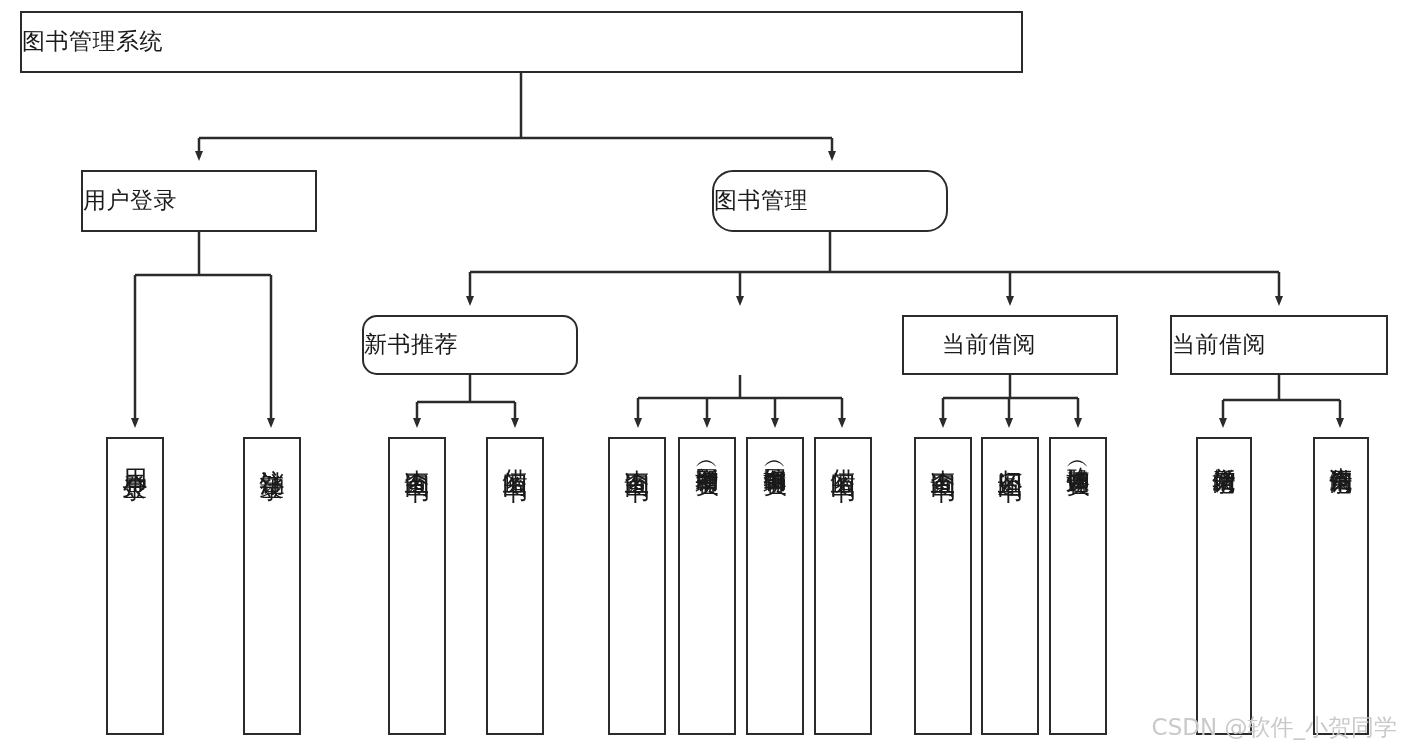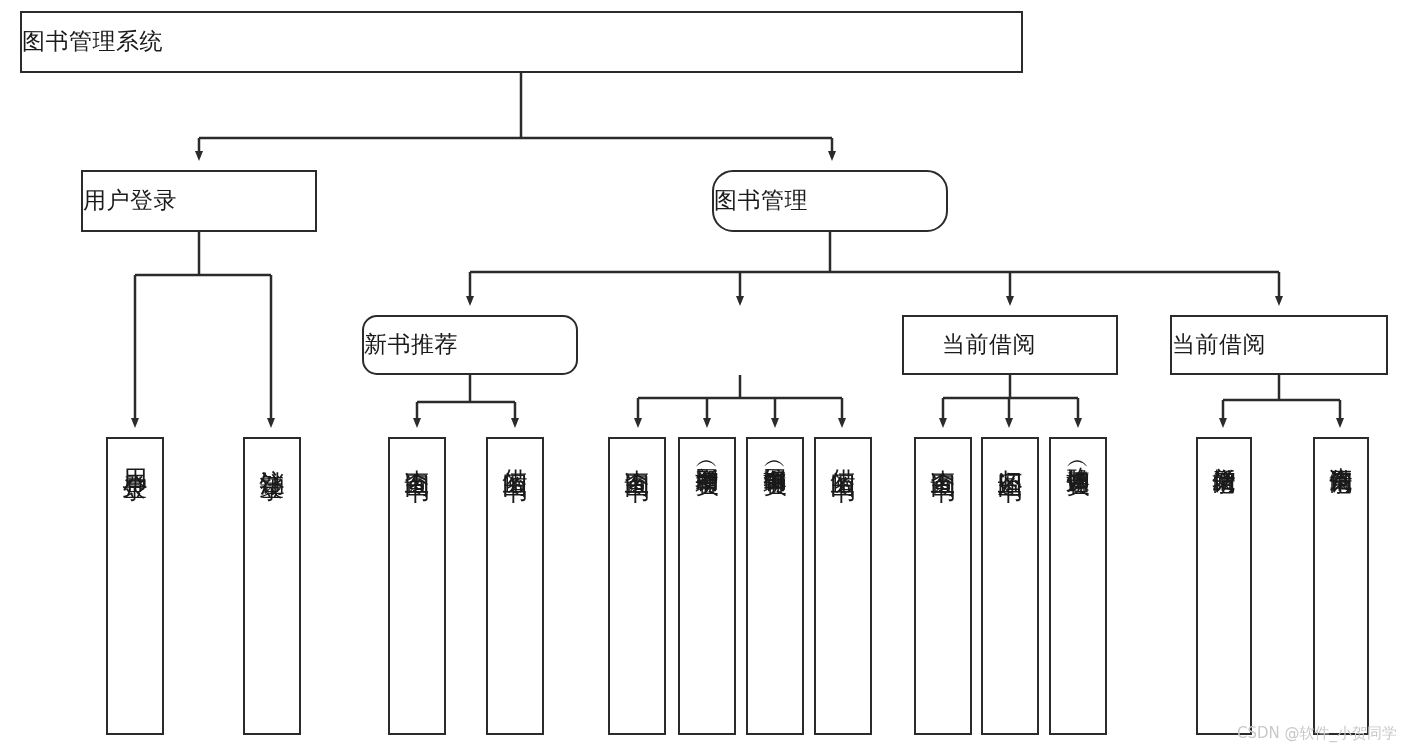--- a/index.html
+++ b/index.html
@@ -58,21 +58,21 @@
     left: 0;
     top: 0;
     width: 1405px;
     height: 747px;
     pointer-events: none;
   }
   .watermark {
     position: absolute;
     right: 8px;
     bottom: 4px;
-    font-size: 15px;
+    font-size: 23px;
     color: #c9c9c9;
     white-space: nowrap;
     font-family: "DejaVu Sans", "Liberation Sans", sans-serif;
   }
 </style>
 </head>
 <body>
 
 <div id="canvas">
 

